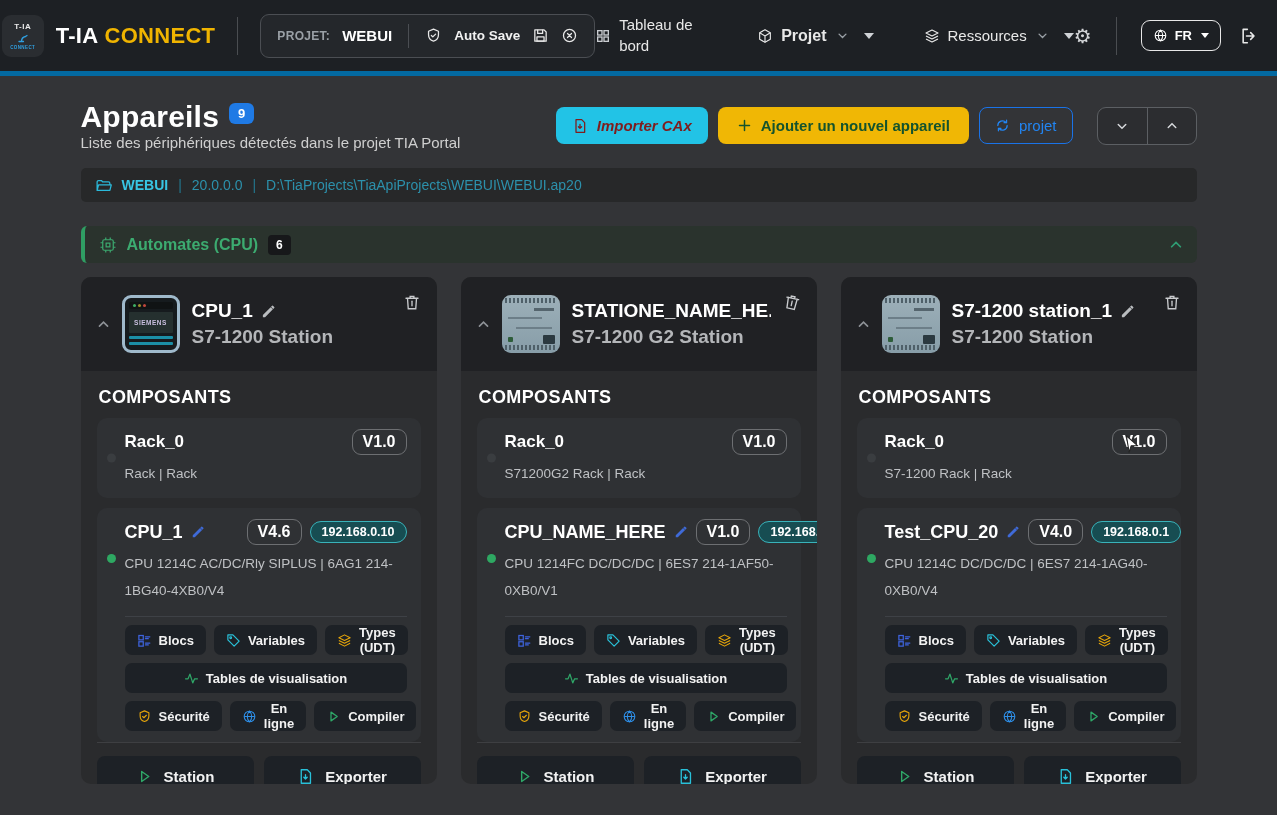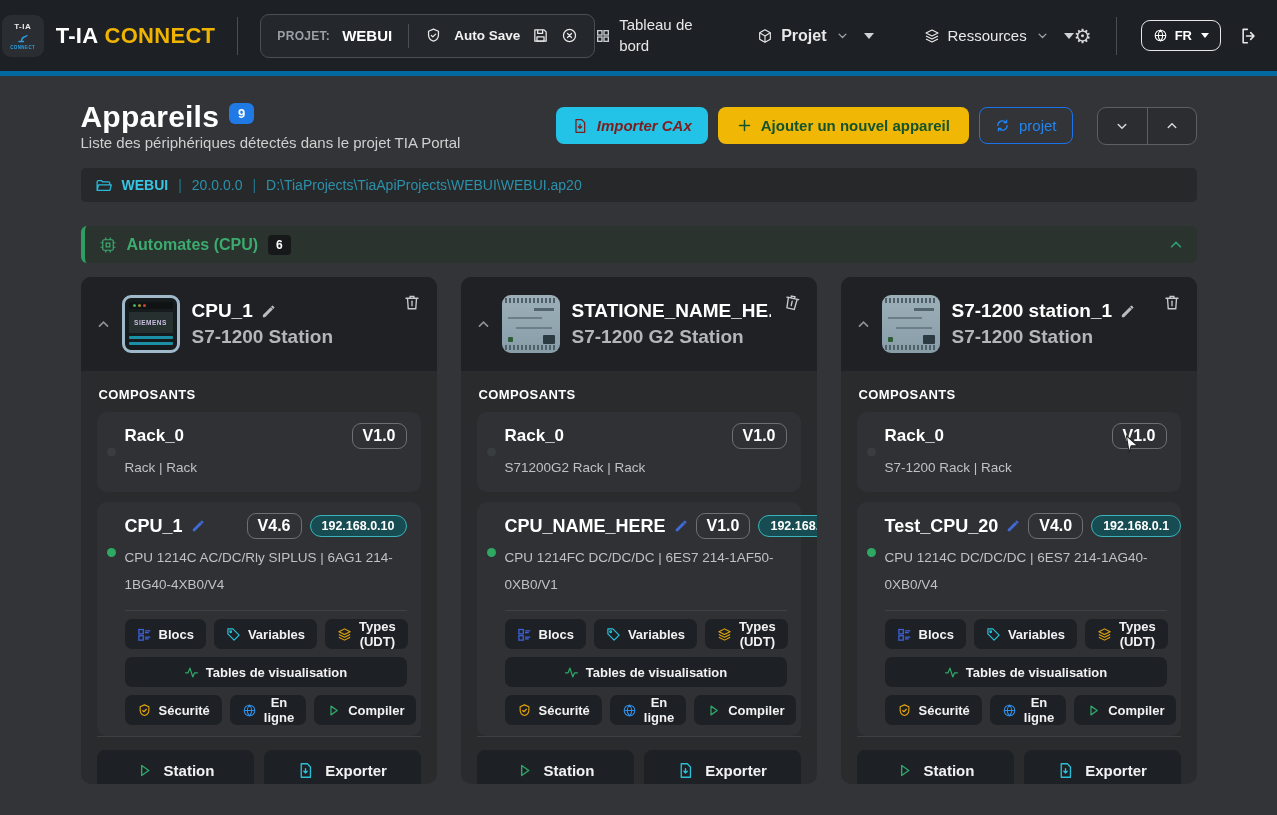--- a/index.html
+++ b/index.html
@@ -126,21 +126,21 @@
   .plc .panel { right:5px; bottom:9px; width:12px; height:9px; background:#2b3940; border-radius:1px; }
 
   .head-text { min-width:0; flex:1; }
   .head-title-row { display:flex; align-items:center; gap:8px; min-width:0; }
   .card-title { font-size:19px; font-weight:bold; white-space:nowrap; overflow:hidden; text-overflow:clip; }
   .pencil { color:#b9bcbf; width:15px; height:15px; flex:none; }
   .station-type { font-size:19px; font-weight:bold; color:#b4b6b9; margin-top:4px; }
   .trash { color:#c9cbce; width:18px; height:18px; flex:none; align-self:flex-start; margin-top:16px; }
 
   .card-body { padding:12px 16px 14px; display:flex; flex-direction:column; flex:1; }
-  .components-label { font-size:13px; font-weight:bold; letter-spacing:.4px; margin:4px 2px 10px; }
+  .components-label { font-size:18px; font-weight:bold; letter-spacing:.4px; margin:4px 2px 10px; }
 
   .comp-box { background:#2f3134; border-radius:10px; padding:11px 14px 11px 28px; position:relative; }
   .comp-box + .comp-box { margin-top:10px; }
   .dot { position:absolute; left:10px; width:9px; height:9px; border-radius:50%; }
   .dot-gray { background:#3a3d40; top:50%; transform:translateY(-50%); }
   .dot-green { background:#2ea862; top:46px; }
   .comp-row { display:flex; align-items:center; gap:8px; }
   .comp-name { font-size:17px; font-weight:bold; white-space:nowrap; }
   .cpu .comp-name { font-size:18px; }
   .pencil-blue { color:#3f6ad8; width:14px; height:14px; flex:none; }

